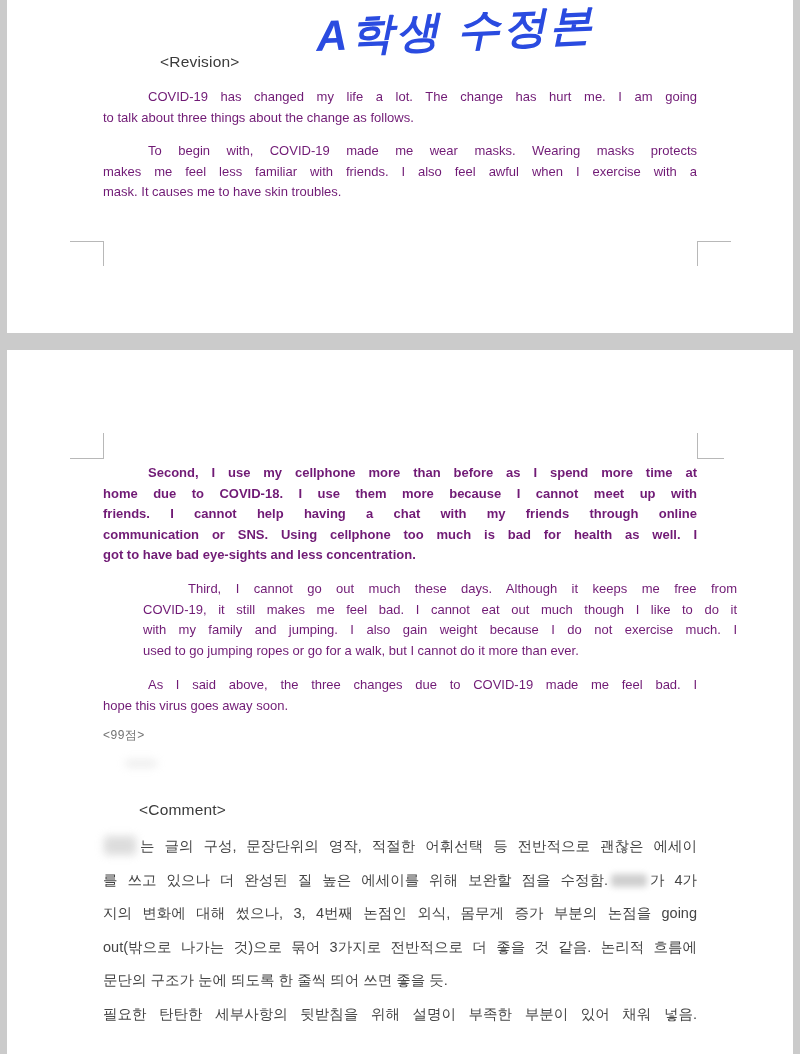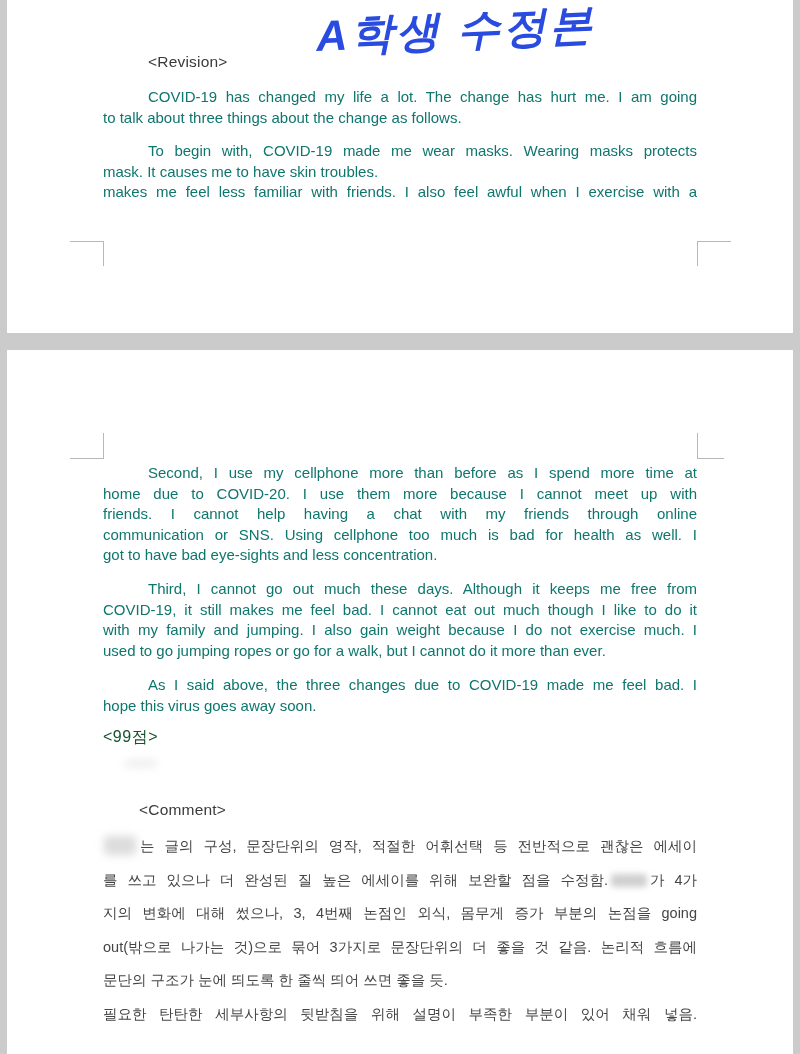--- a/index.html
+++ b/index.html
@@ -24,30 +24,30 @@
   
   .handwriting{
     position:absolute;left:316px;top:2px;
     font-size:43px;font-weight:bold;font-style:italic;
     color:#2a4be0;letter-spacing:3px;
     transform:rotate(-2.5deg);
     white-space:nowrap;
   }
 
   .label{position:absolute;font-size:15.5px;color:#3a3a3a;letter-spacing:0.2px;}
-  #revision-label{left:148px;top:53px;}
+  #revision-label{left:160px;top:53px;}
   #comment-label{left:103px;top:801px;margin-left:36px;}
-  #score-label{left:103px;top:727px;font-size:16px;color:#14532d;letter-spacing:0.5px;}
+  #score-label{left:103px;top:727px;font-size:12px;color:#737373;letter-spacing:0.5px;}
 
   
-  .eblock{position:absolute;left:103px;width:594px;font-size:15px;line-height:20.6px;color:#0f766e;}
+  .eblock{position:absolute;left:103px;width:594px;font-size:13px;line-height:20.6px;color:#701a75;}
   #para-1{top:87px;}
   #para-2{top:141px;}
-  #para-3{top:463px;}
-  #para-4{top:579px;}
+  #para-3{top:463px;font-weight:bold;}
+  #para-4{top:579px;margin-left:40px;}
   #para-5{top:675px;}
   .eline{text-align:justify;text-align-last:justify;height:20.6px;overflow:hidden;}
   .eline.first{padding-left:45px;}
   .eline.last{text-align-last:left;}
 
   
   .kblock{position:absolute;left:103px;top:830px;width:594px;font-size:14.5px;line-height:33.5px;color:#454545;}
   .kline{text-align:justify;text-align-last:justify;height:33.5px;overflow:hidden;}
   .kline.first{padding-left:37px;}
   .kline.last{text-align-last:left;}
@@ -85,33 +85,33 @@
 
   <div class="label" id="revision-label">&lt;Revision&gt;</div>
 
   <div class="eblock" id="para-1">
     <div class="eline first">COVID-19 has changed my life a lot. The change has hurt me. I am going</div>
     <div class="eline last">to talk about three things about the change as follows.</div>
   </div>
 
   <div class="eblock" id="para-2">
     <div class="eline first">To begin with, COVID-19 made me wear masks. Wearing masks protects</div>
+    <div class="eline">makes me feel less familiar with friends. I also feel awful when I exercise with a</div>
     <div class="eline last">mask. It causes me to have skin troubles.</div>
-    <div class="eline">makes me feel less familiar with friends. I also feel awful when I exercise with a</div>
   </div>
 
   <div class="mark" id="mark-p1-bl"></div>
   <div class="mark" id="mark-p1-br"></div>
 
   <div class="mark" id="mark-p2-tl"></div>
   <div class="mark" id="mark-p2-tr"></div>
 
   <div class="eblock" id="para-3">
     <div class="eline first">Second, I use my cellphone more than before as I spend more time at</div>
-    <div class="eline">home due to COVID-20.  I use them more because I cannot meet up with</div>
+    <div class="eline">home due to COVID-18.  I use them more because I cannot meet up with</div>
     <div class="eline">friends. I cannot help having a chat with my friends through online</div>
     <div class="eline">communication or SNS. Using cellphone too much is bad for health as well. I</div>
     <div class="eline last">got to have bad eye-sights and less concentration.</div>
   </div>
 
   <div class="eblock" id="para-4">
     <div class="eline first">Third, I cannot go out much these days. Although it keeps me free from</div>
     <div class="eline">COVID-19, it still makes me feel bad. I cannot eat out much though I like to do it</div>
     <div class="eline">with my family and jumping. I also gain weight because I do not exercise much. I</div>
     <div class="eline last">used to go jumping ropes or go for a walk, but I cannot do it more than ever.</div>
@@ -127,18 +127,18 @@
   <div class="blurpatch" id="smudge-1"></div>
 
   <div class="label" id="comment-label">&lt;Comment&gt;</div>
 
   <div class="blurpatch" id="blur-name-1"></div>
 
   <div class="kblock">
     <div class="kline first">는 글의 구성, 문장단위의 영작, 적절한 어휘선택 등 전반적으로 괜찮은 에세이</div>
     <div class="kline"><span>를 쓰고 있으나 더 완성된 질 높은 에세이를 위해 보완할 점을 수정함.</span><span class="nameblur-inline"></span><span>가 4가</span></div>
     <div class="kline">지의 변화에 대해 썼으나, 3, 4번째 논점인 외식, 몸무게 증가 부분의 논점을 going</div>
-    <div class="kline">out(밖으로 나가는 것)으로 묶어 3가지로 문장단위의 더 좋을 것 같음. 논리적 흐름에</div>
+    <div class="kline">out(밖으로 나가는 것)으로 묶어 3가지로 전반적으로 더 좋을 것 같음. 논리적 흐름에</div>
     <div class="kline last">문단의 구조가 눈에 띄도록 한 줄씩 띄어 쓰면 좋을 듯.</div>
     <div class="kline">필요한 탄탄한 세부사항의 뒷받침을 위해 설명이 부족한 부분이 있어 채워 넣음.</div>
   </div>
 
 </div>
 
 </body></html>

